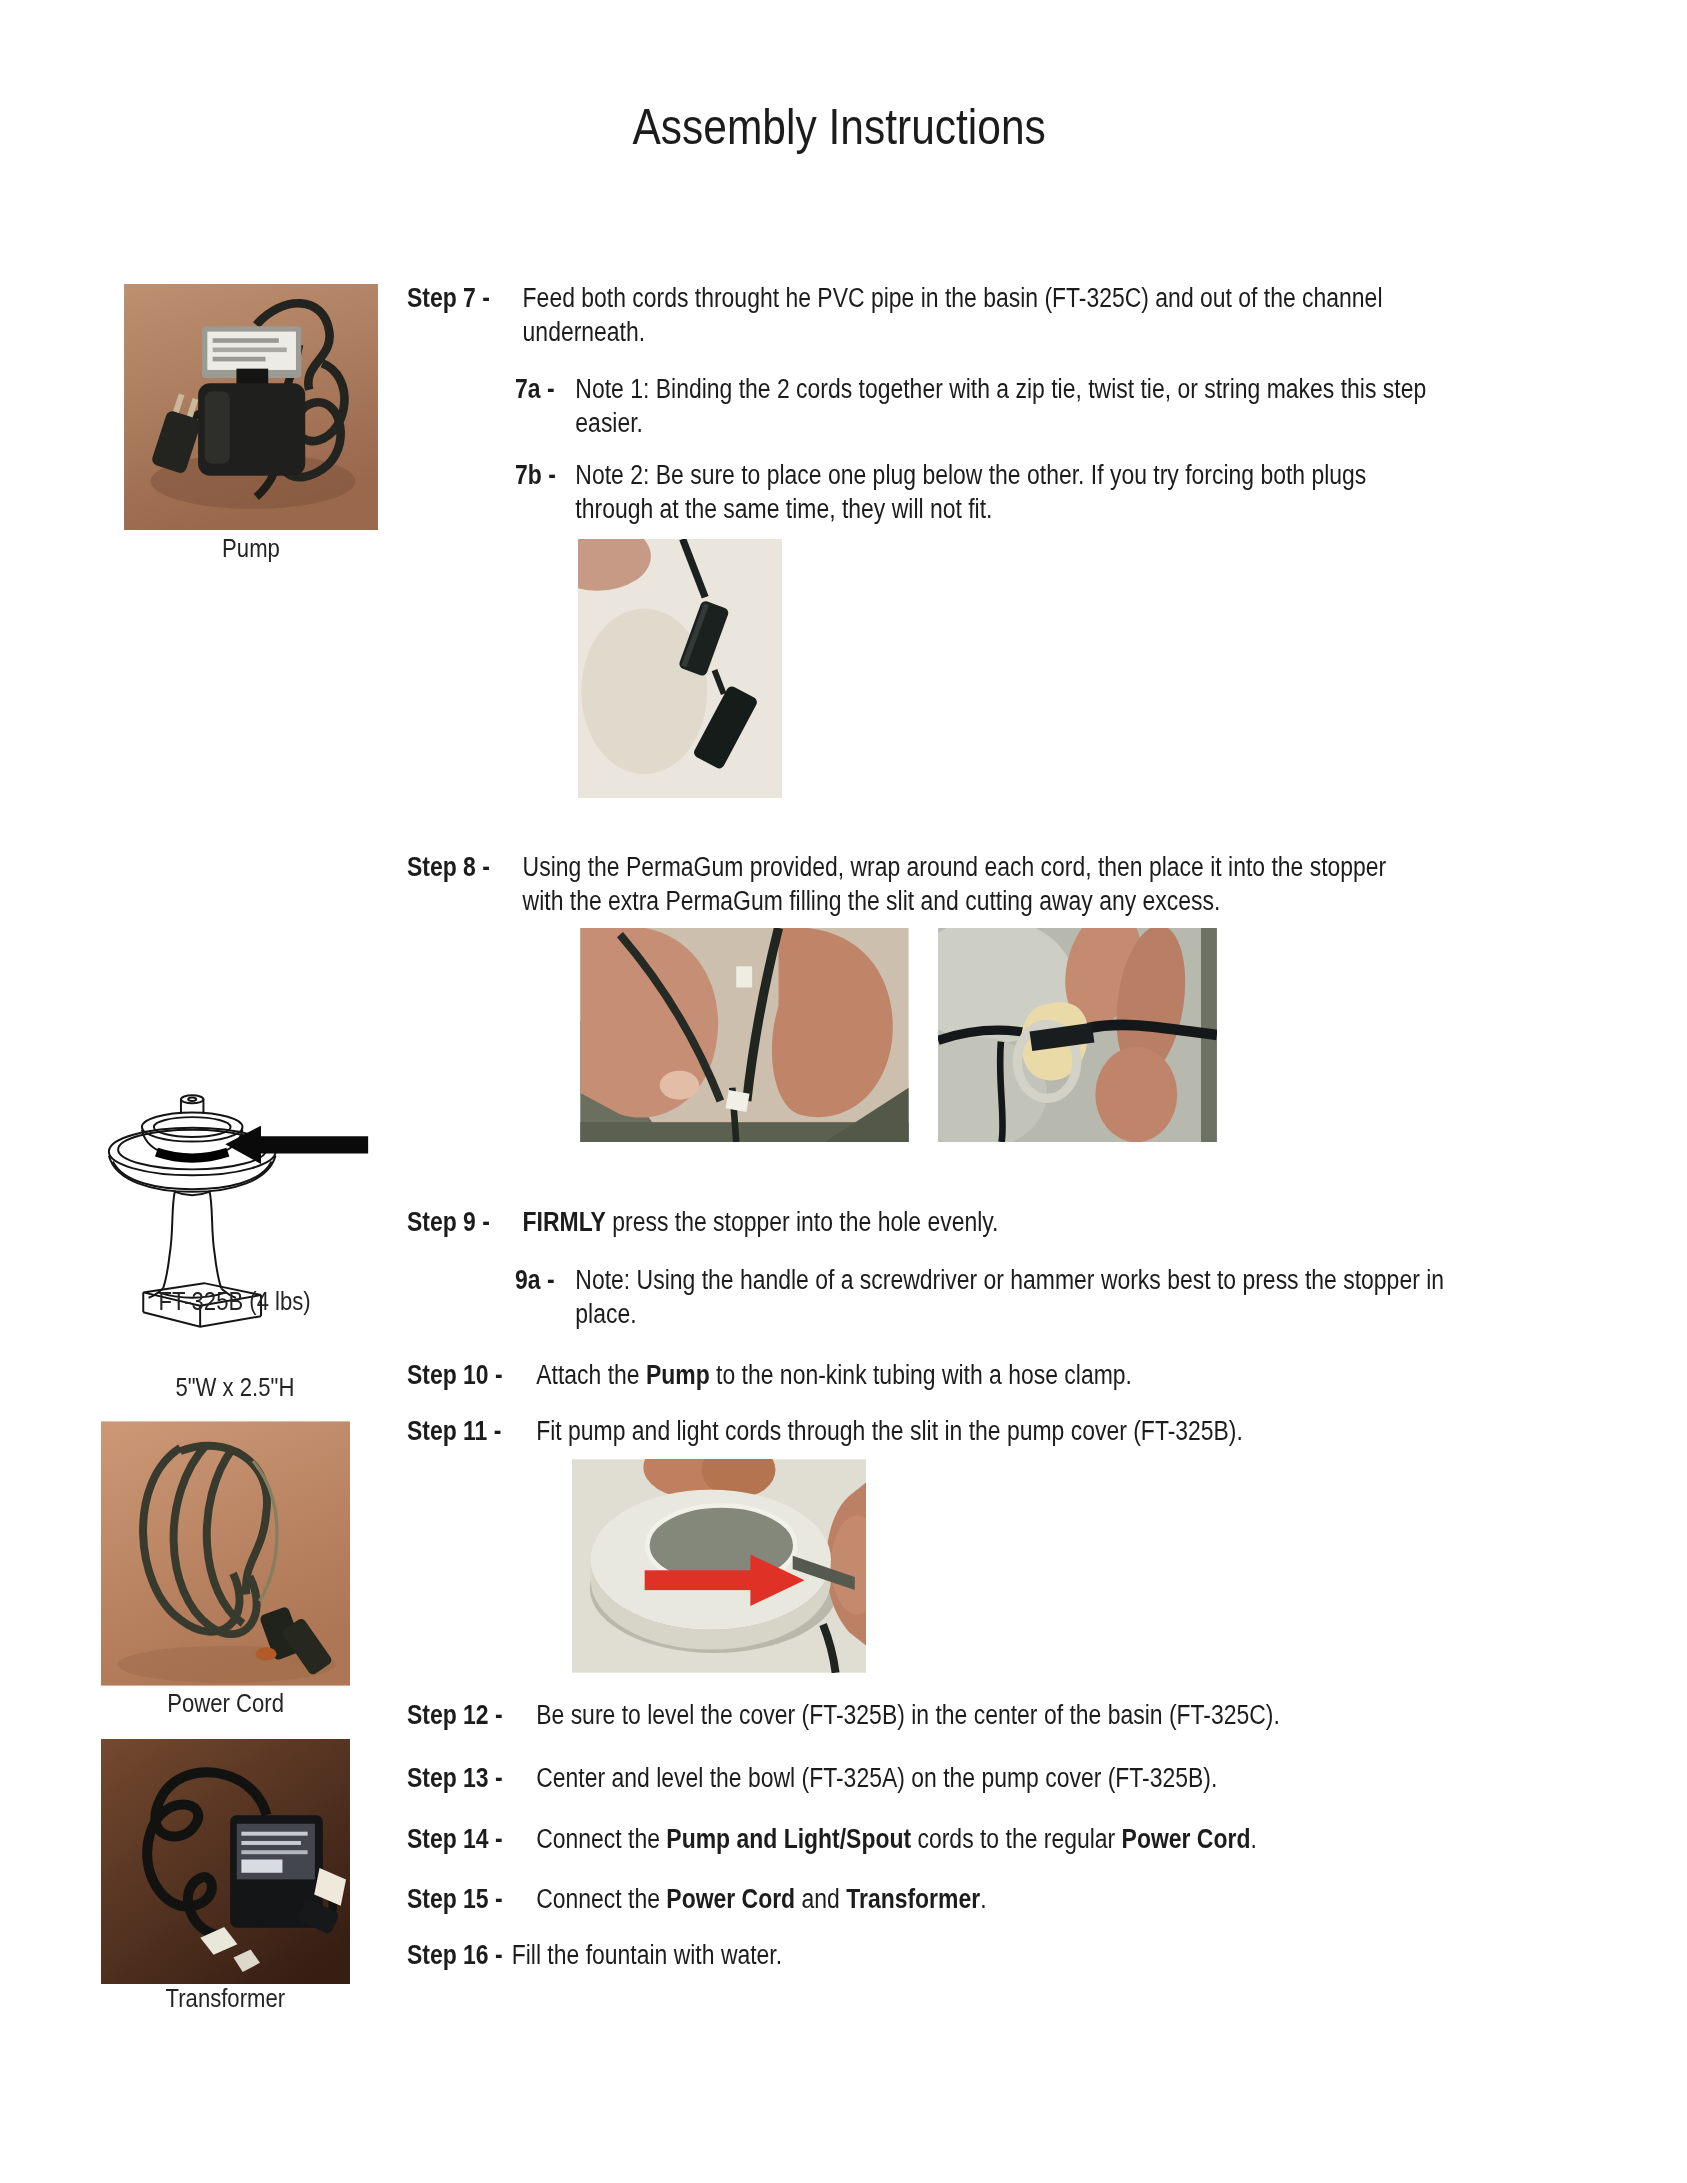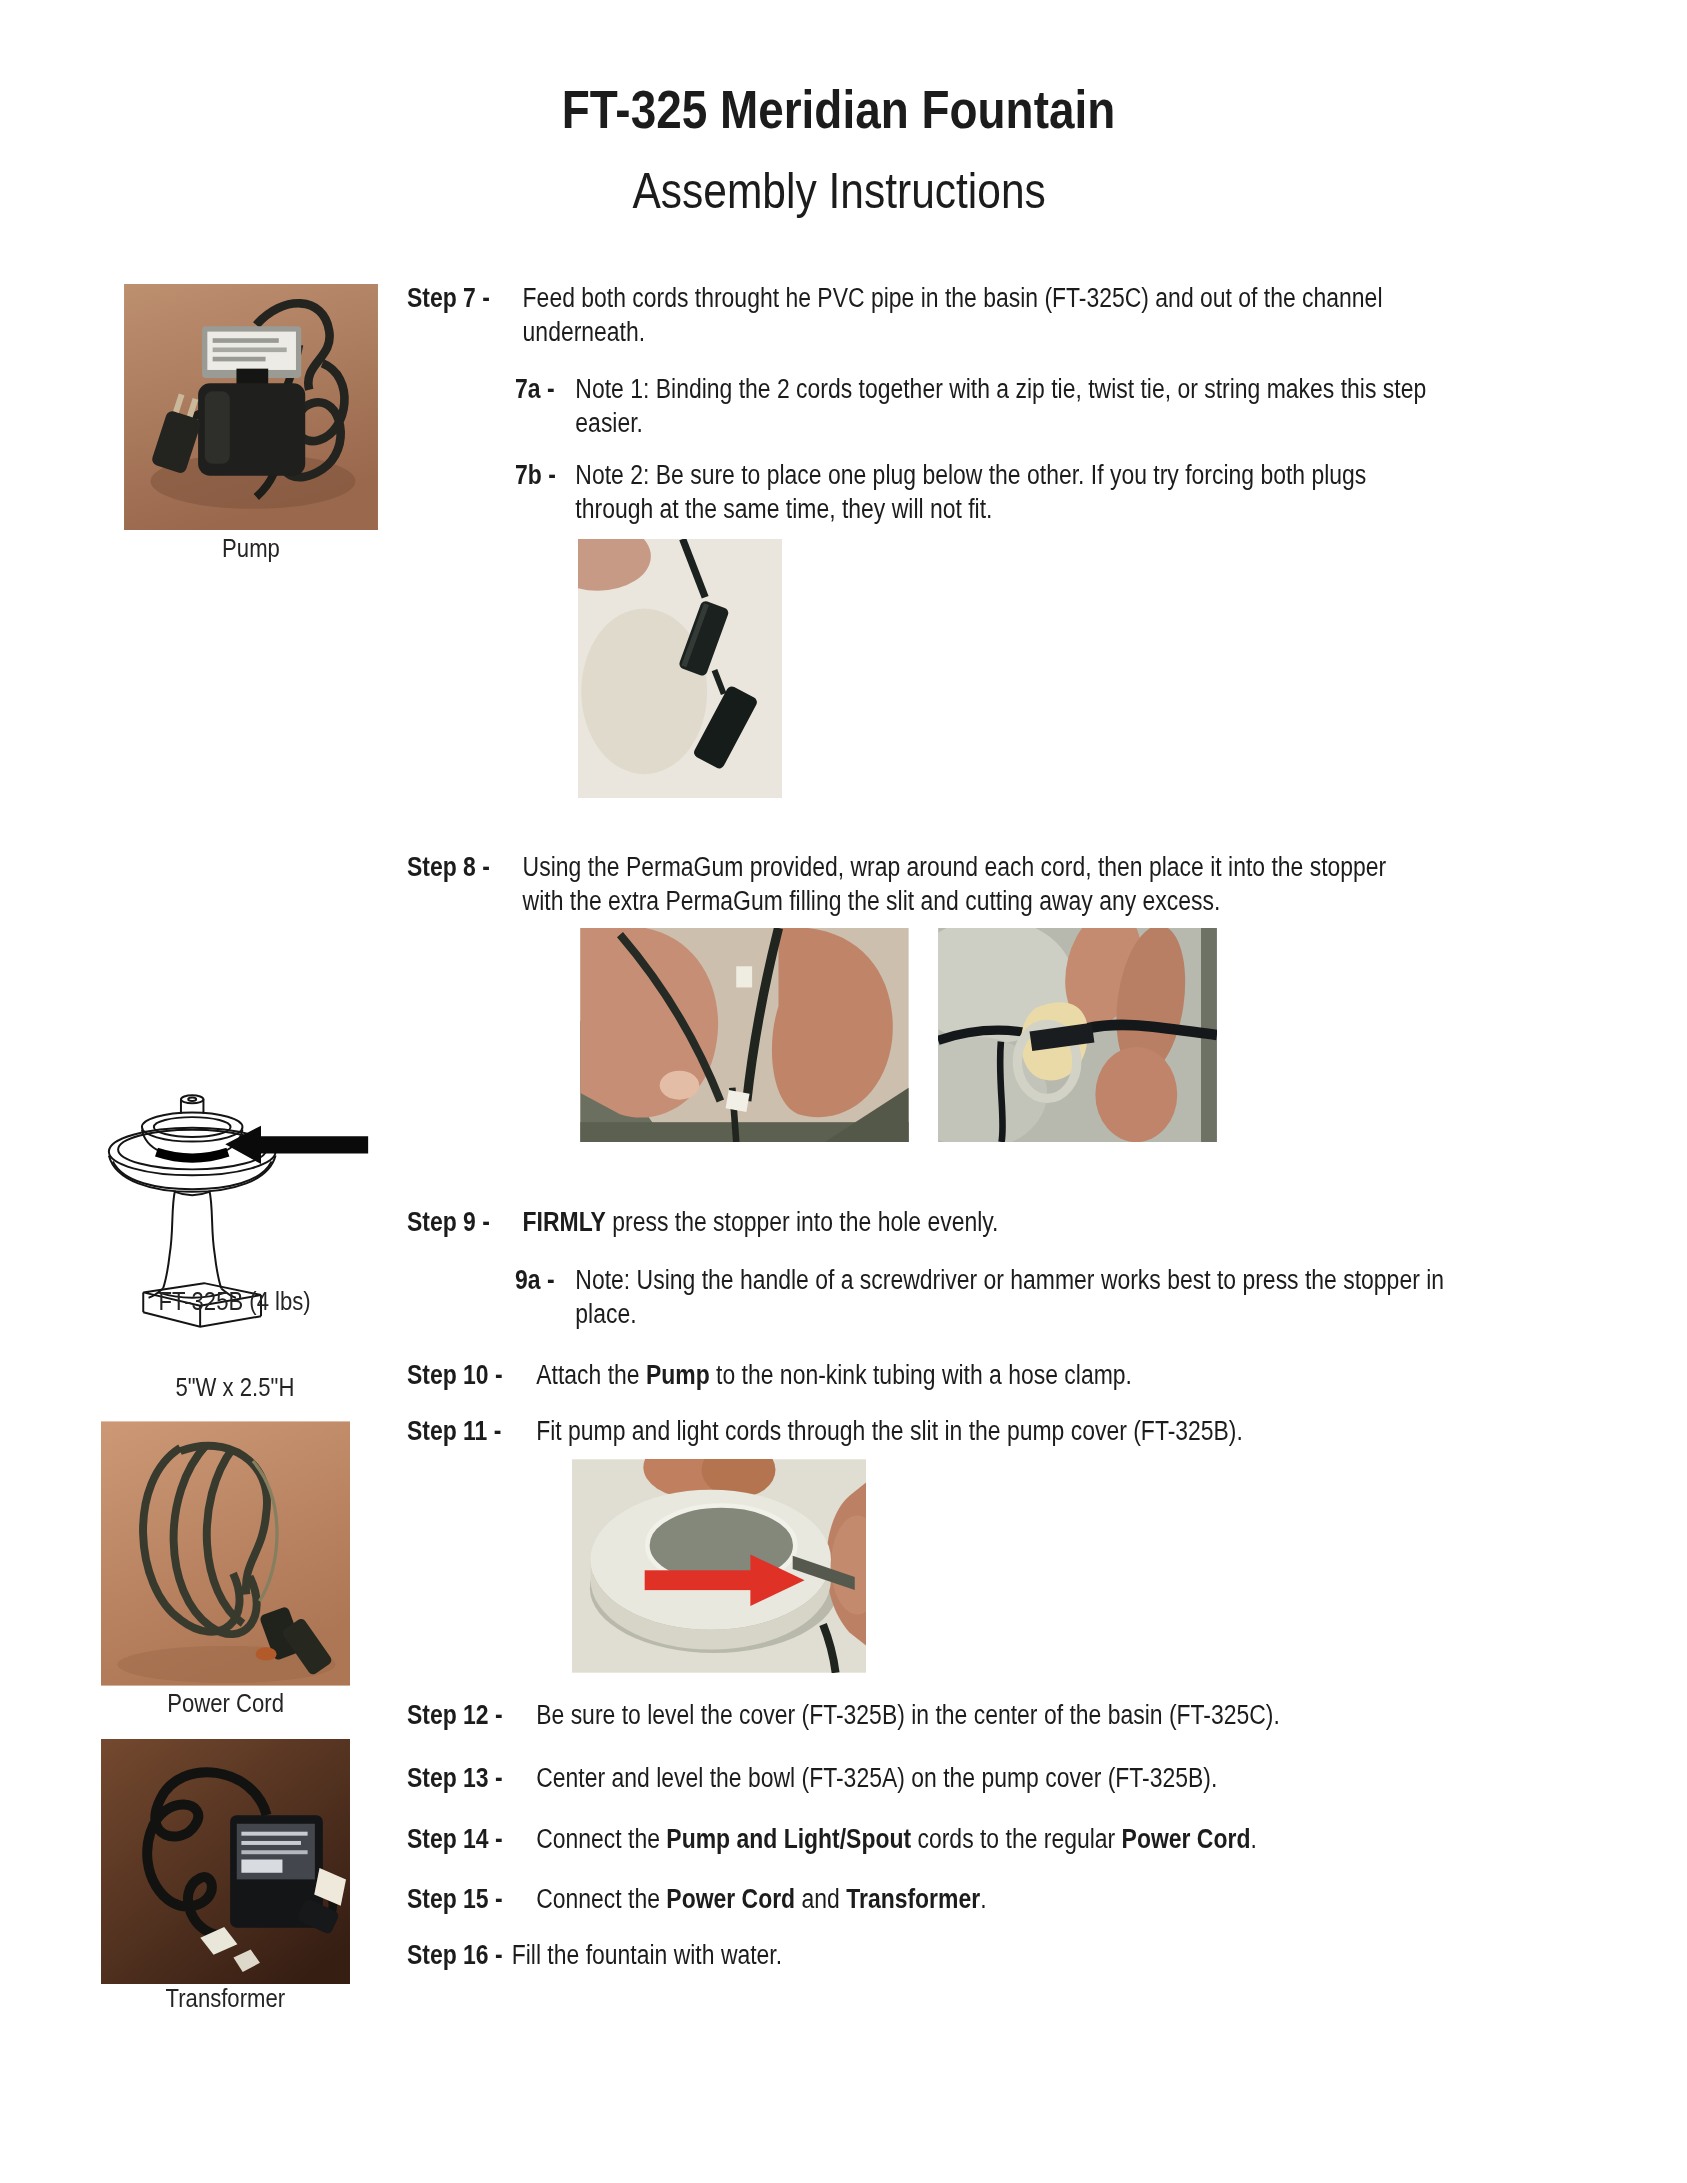--- a/index.html
+++ b/index.html
@@ -29,21 +29,20 @@
   .photo{position:absolute;}
   .photo svg{display:block;}
   .sidelabel{position:absolute;text-align:center;font-size:26px;line-height:30px;color:#242424;}
 </style>
 </head>
 <body>
 
 <div class="page">
 
   <div class="titlebox">
-    <div class="t1"><span class="condense">FT-325 Meridian Fountain</span></div>
     <div class="t2"><span class="condense">Assembly Instructions</span></div>
   </div>
 
   <div class="photo" style="left:124px;top:284px;">
     <svg width="254" height="246" viewBox="0 0 384 372">
       <defs>
         <linearGradient id="pumpbg" x1="0" y1="0" x2="0.3" y2="1">
           <stop offset="0" stop-color="#bd9070"></stop>
             <stop offset="1" stop-color="#9a684d"></stop>
         </linearGradient>

